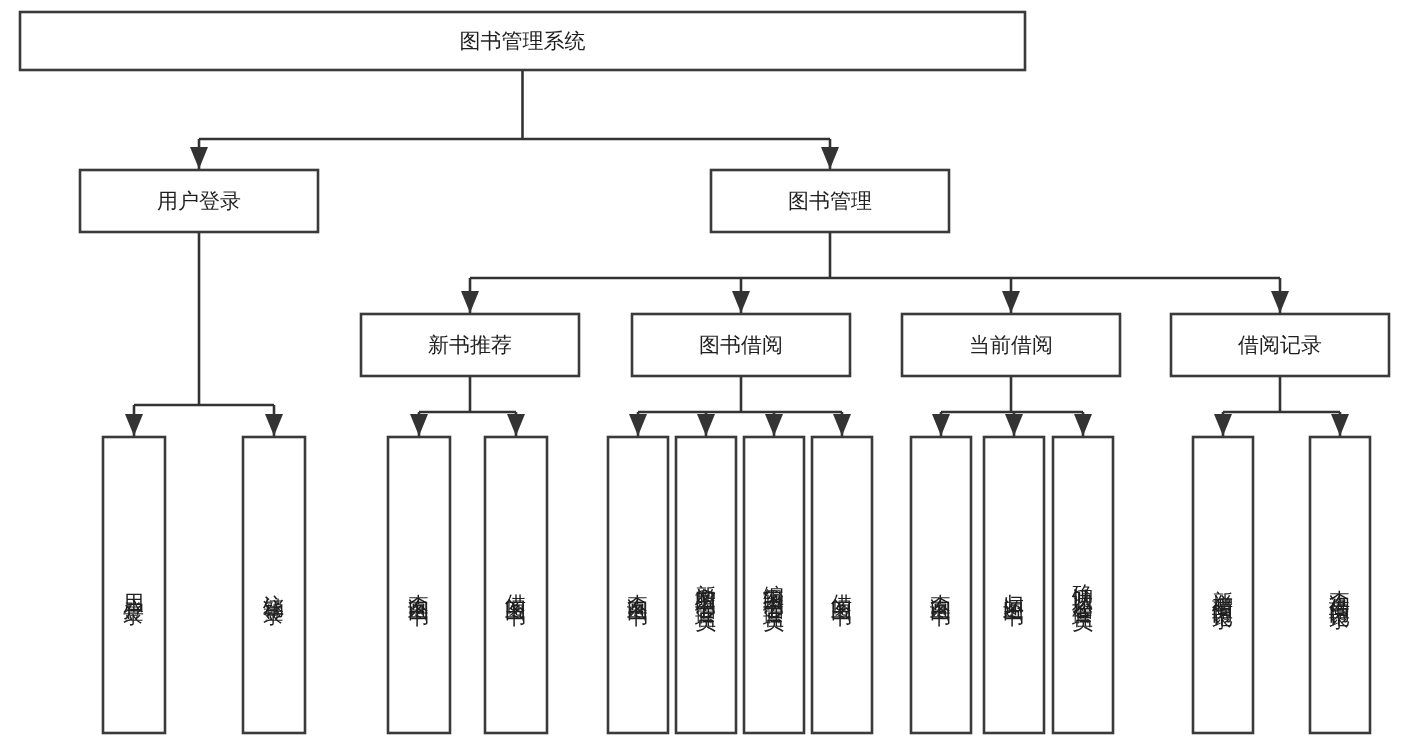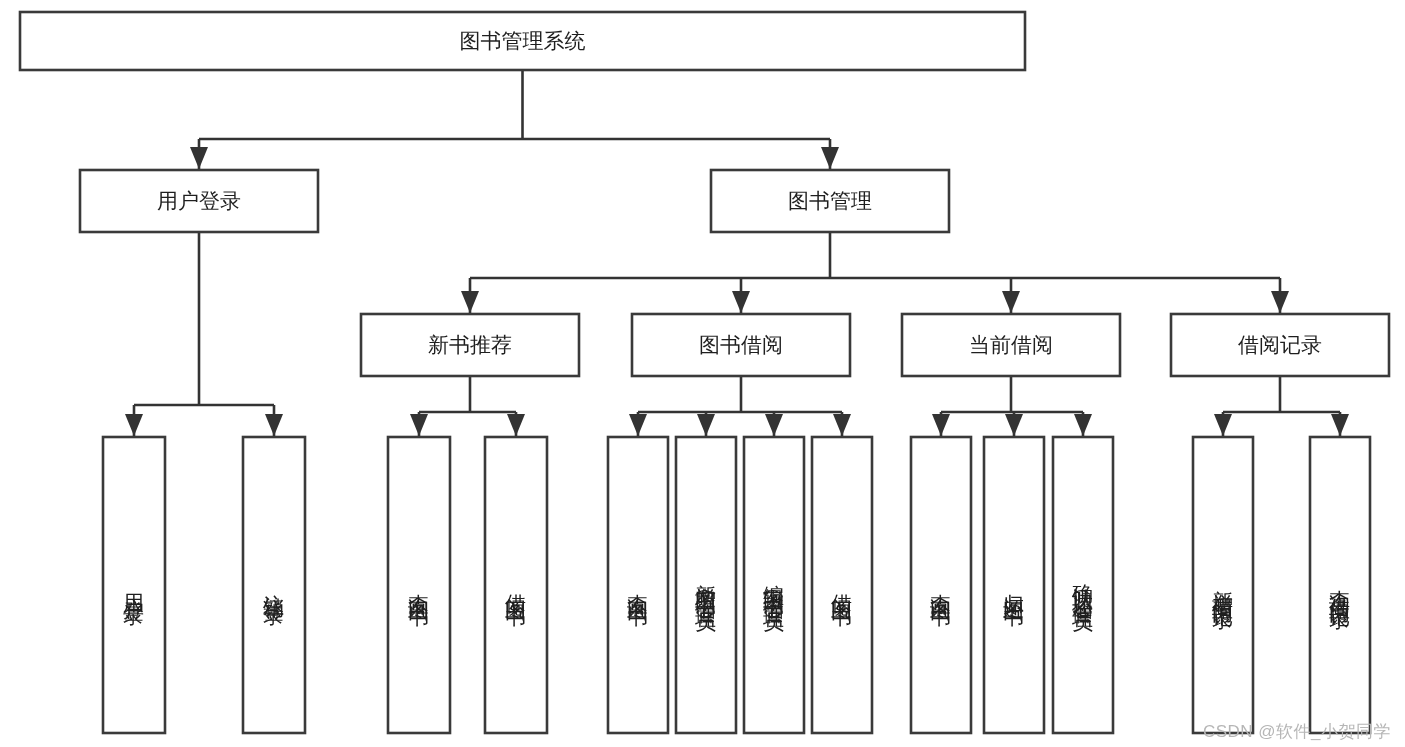--- a/index.html
+++ b/index.html
@@ -217,15 +217,14 @@
       <div class="leaf-text" style="left: 676px; top: 437px; width: 60px; height: 296px;">新增图书（管理员）</div>
       <div class="leaf-text" style="left: 744px; top: 437px; width: 60px; height: 296px;">编辑图书（管理员）</div>
       <div class="leaf-text" style="left: 812px; top: 437px; width: 60px; height: 296px;">借阅图书</div>
       <div class="leaf-text" style="left: 911px; top: 437px; width: 60px; height: 296px;">查询图书</div>
       <div class="leaf-text" style="left: 984px; top: 437px; width: 60px; height: 296px;">归还图书</div>
       <div class="leaf-text" style="left: 1053px; top: 437px; width: 60px; height: 296px;">确认归还（管理员）</div>
       <div class="leaf-text" style="left: 1193px; top: 437px; width: 60px; height: 296px;">新增借阅记录</div>
       <div class="leaf-text" style="left: 1310px; top: 437px; width: 60px; height: 296px;">查询借阅记录</div>
     </div>
 
-  <div class="watermark">CSDN @软件_小贺同学</div>
 
 </div>
 
 </body></html>

